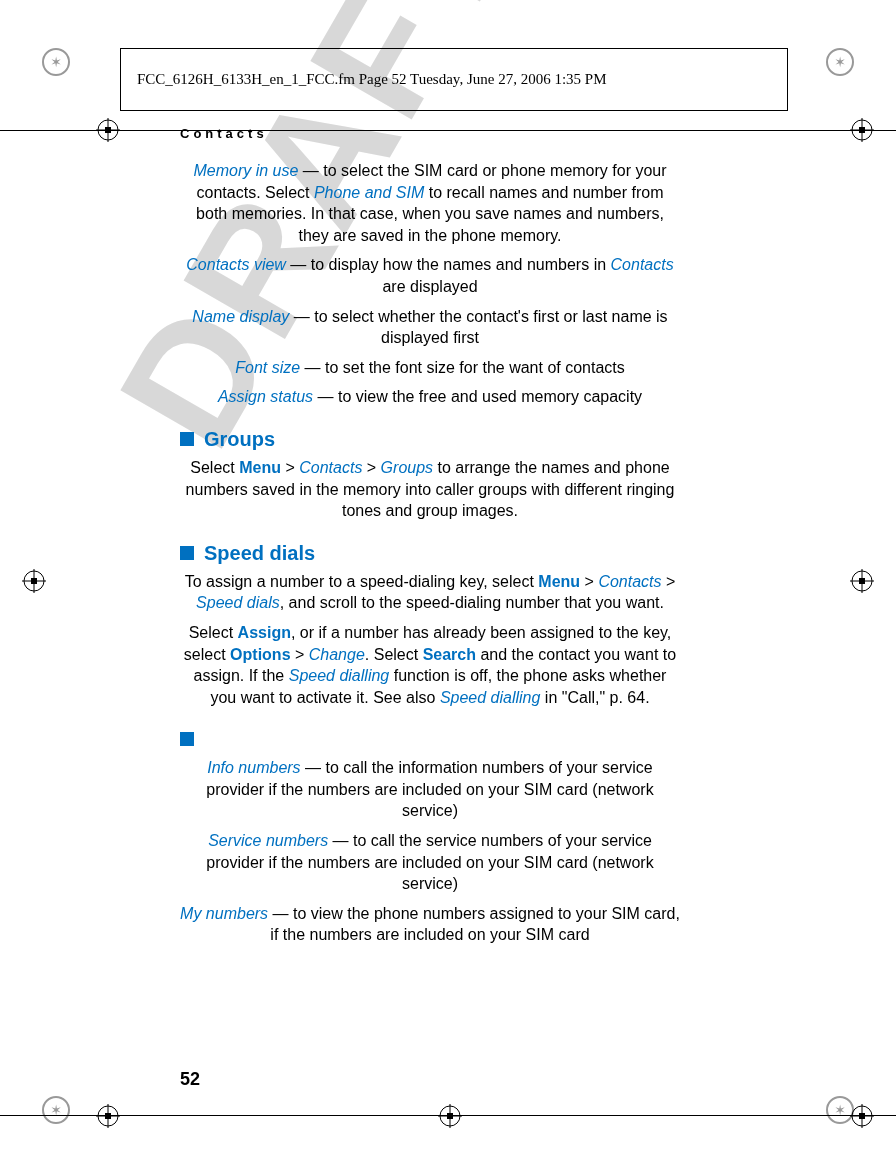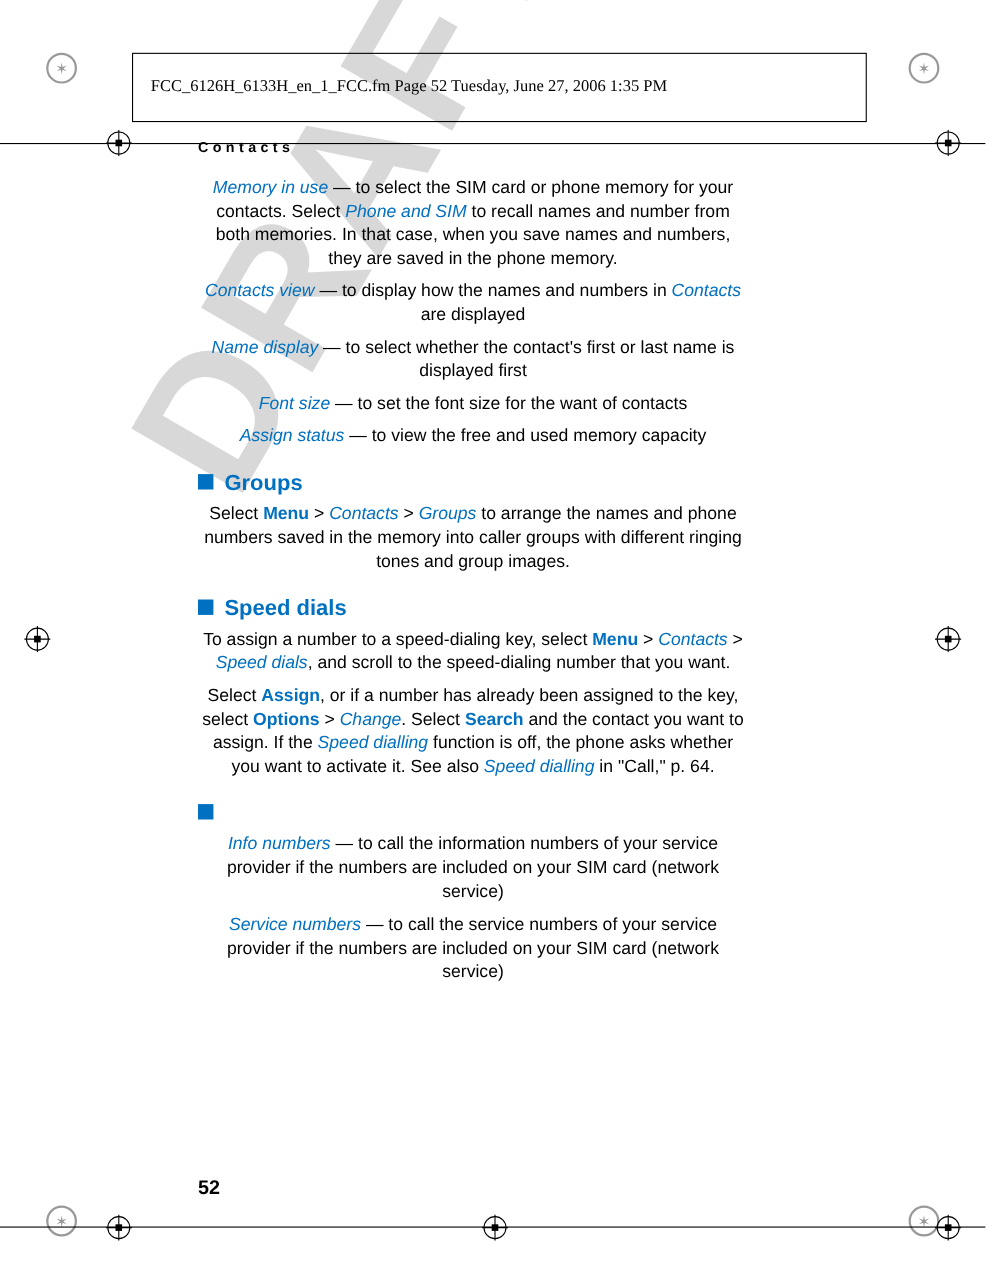--- a/index.html
+++ b/index.html
@@ -216,16 +216,19 @@
     <span>Select </span><span class="blue-bold">Assign</span><span>, or if a number has already been assigned to the key, select </span><span class="blue-bold">Options</span><span> &gt; </span><span class="blue-italic">Change</span><span>. Select </span><span class="blue-bold">Search</span><span> and the contact you want to assign. If the </span><span class="blue-italic">Speed dialling</span><span> function is off, the phone asks whether you want to activate it. See also </span><span class="blue-italic">Speed dialling</span><span> in "Call," p. 64.</span>
   </div>
 
   <div class="heading"><span class="sq"></span></div>
   <div class="para">
     <span class="blue-italic">Info numbers</span><span> — to call the information numbers of your service provider if the numbers are included on your SIM card (network service)</span>
   </div>
   <div class="para">
     <span class="blue-italic">Service numbers</span><span> — to call the service numbers of your service provider if the numbers are included on your SIM card (network service)</span>
   </div>
+  <div class="para">
+    <span class="blue-italic">My numbers</span><span> — to view the phone numbers assigned to your SIM card, if the numbers are included on your SIM card</span>
+  </div>
 
 </div>
 
 <div class="page-num">52</div>
 
 </body></html>

